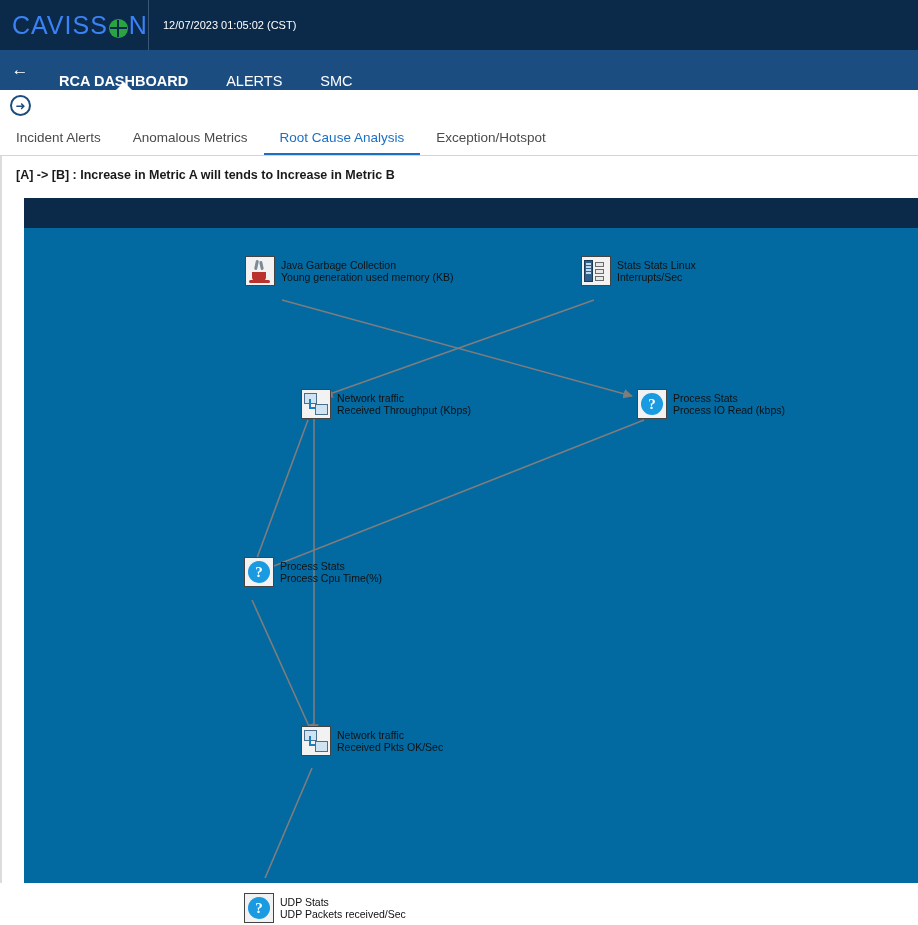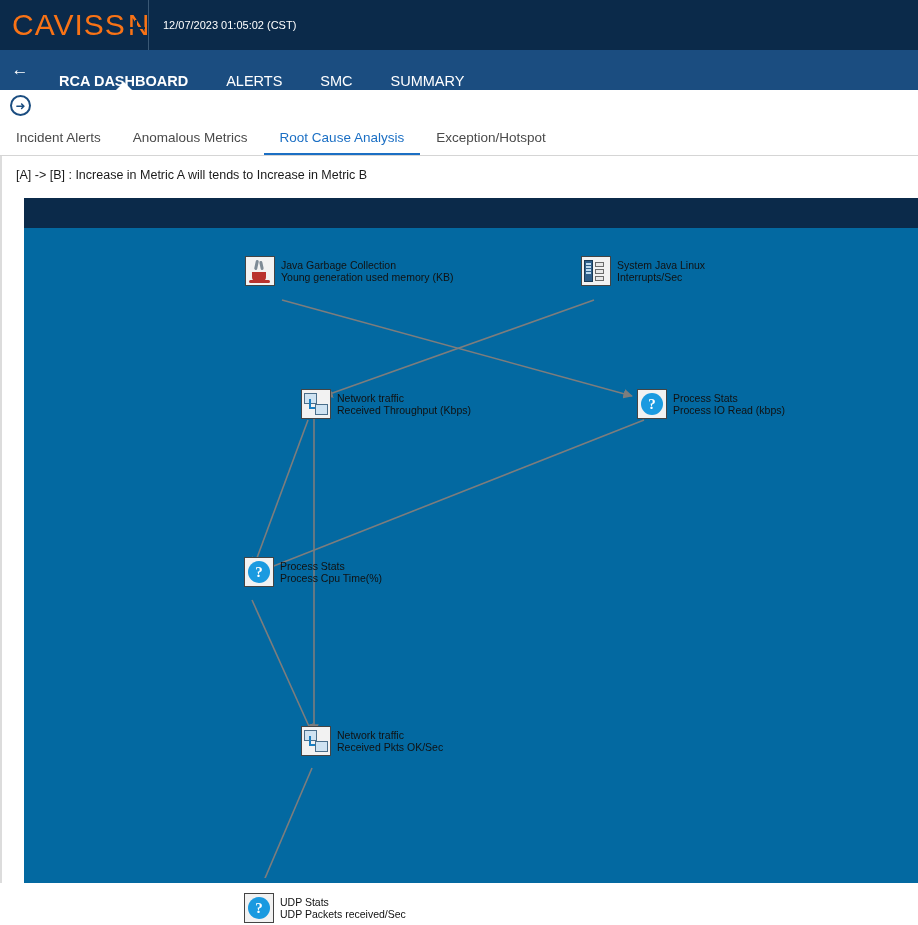--- a/index.html
+++ b/index.html
@@ -21,24 +21,24 @@
   }
   .logo-box {
     width: 148px;
     height: 50px;
     display: flex;
     align-items: center;
     padding-left: 12px;
     background: #0b2a4a;
   }
   .logo-text {
-    font-size: 30px;
+    font-size: 25px;
     letter-spacing: 1px;
     font-family: "Liberation Sans", sans-serif;
-    color: #f97316;
+    color: #3b82f6;
     font-weight: 400;
     white-space: nowrap;
   }
   .logo-globe {
     display: inline-block;
     width: 19px; height: 19px;
     border-radius: 50%;
     background: #2aa342;
     position: relative;
     margin: 0 1px;
@@ -152,21 +152,21 @@
 
   
   .content {
     position: relative;
     height: 727px;
     background: #ffffff;
     border-left: 2px solid #dcdcdc;
   }
   .legend {
     font-size: 12.5px;
-    font-weight: normal;
+    font-weight: bold;
     color: #1a1a1a;
     padding: 12px 0 8px 14px;
   }
   .graph-panel {
     position: absolute;
     left: 22px;
     top: 42px;
     right: 0;
     bottom: 0;
     background: #0369a1;
@@ -331,23 +331,20 @@
   <div class="nav-back">←</div>
   <div class="nav-item active">
     <span>RCA DASHBOARD</span>
   </div>
   <div class="nav-item">
     <span>ALERTS</span>
   </div>
   <div class="nav-item">
     <span>SMC</span>
   </div>
-  <div class="nav-item">
-    <span>SUMMARY</span>
-  </div>
 </div>
 
 <div class="toolbar">
   <div class="arrow-circle">➜</div>
 </div>
 
 <div class="subtabs">
   <div class="subtab">
     <span>Incident Alerts</span>
   </div>
@@ -418,21 +415,21 @@
                 <i></i>
               </div>
             <div class="stack">
                 <i></i>
                 <i></i>
                 <i></i>
               </div>
           </div>
         </div>
         <div class="node-label">
-          <span>System Java Linux</span>
+          <span>Stats Stats Linux</span>
           <span class="l2">Interrupts/Sec</span>
         </div>
       </div>
 
       <div class="node" style="left:277px; top:161px;">
         <div class="node-icon">
           <div class="ico-net">
             <div class="scr a"></div>
             <div class="arrowline"></div>
             <div class="scr b"></div>

